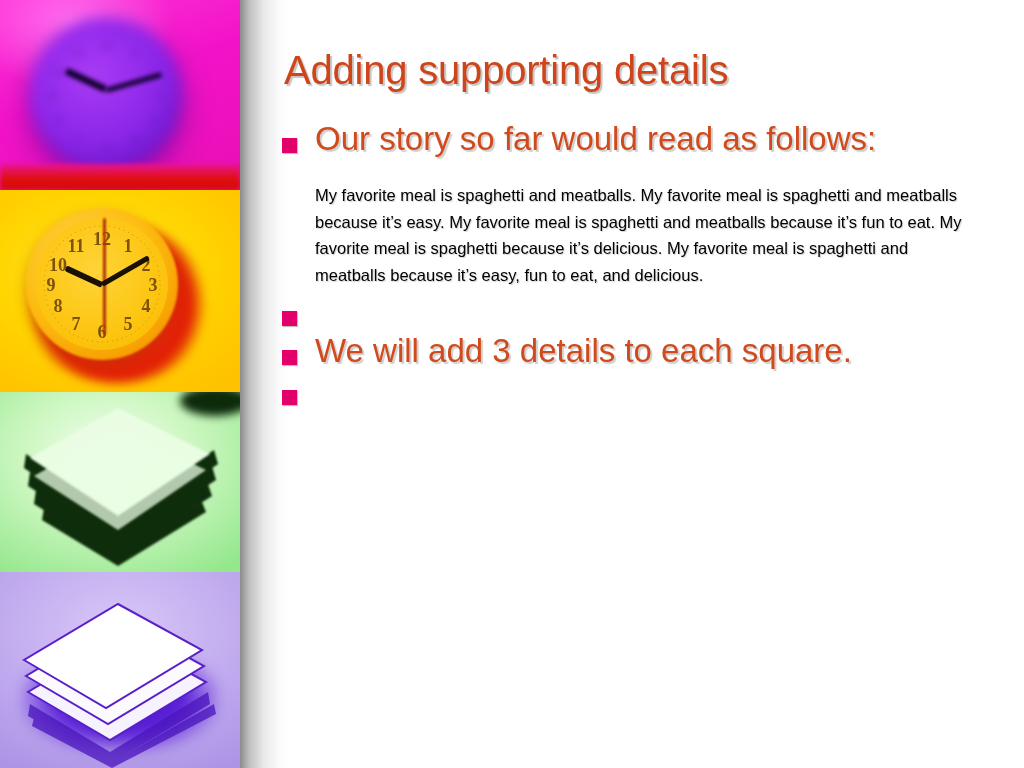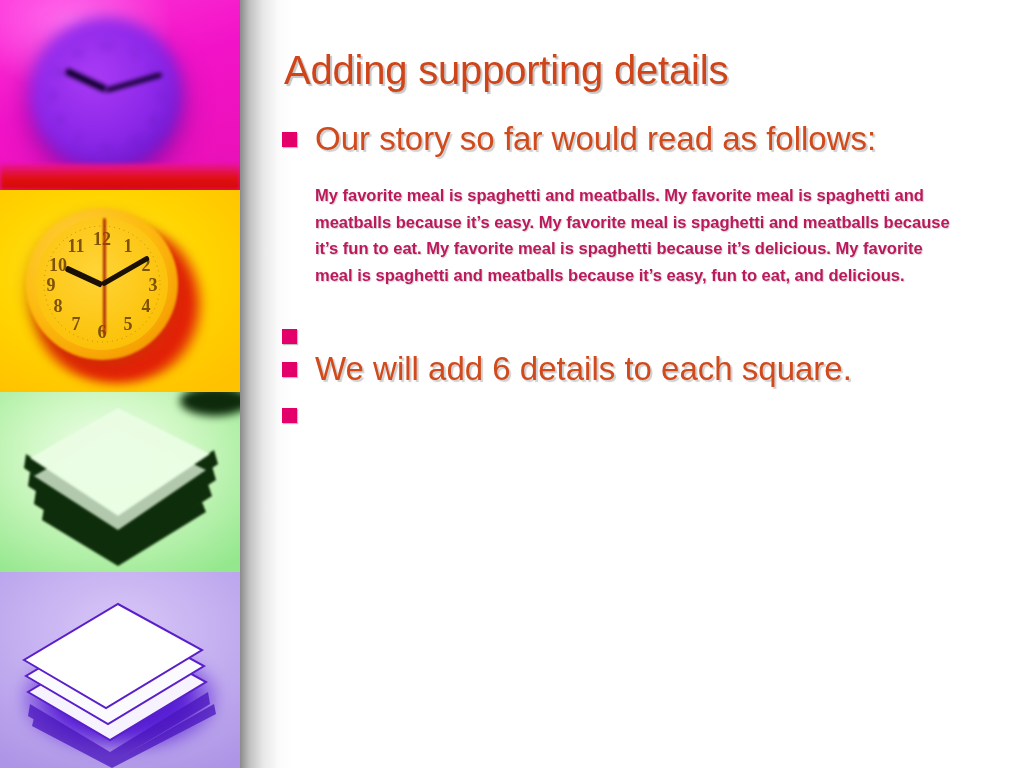--- a/index.html
+++ b/index.html
@@ -170,21 +170,21 @@
   .bullets {
     position: absolute;
     left: 0;
     top: 118px;
     width: 700px;
   }
 
   .bullet-row {
     position: relative;
     display: flex;
-    align-items: flex-start;
+    align-items: center;
     margin-bottom: 4px;
   }
   .bullet-marker {
     flex: 0 0 auto;
     width: 15px;
     height: 15px;
     background: #e3006b;
     margin-top: 14px;
     margin-right: 18px;
     box-shadow: 1px 1px 1px rgba(150,150,150,0.6);
@@ -192,24 +192,24 @@
   .bullet-text {
     color: #d04a1c;
     font-size: 33px;
     line-height: 1.27;
     font-weight: 400;
     text-shadow: 2px 2px 1px rgba(160,160,160,0.5);
     max-width: 610px;
   }
 
   .body-para {
-    margin: 22px 0 26px 33px;
-    color: #be185d;
+    margin: 22px 0 8px 33px;
+    color: #000000;
     font-size: 16.5px;
-    font-weight: 700;
+    font-weight: 400;
     line-height: 1.62;
     width: 648px;
     text-shadow: 1px 1px 1px rgba(165,165,165,0.5);
   }
 
   .clipped { overflow: hidden; }
 </style>
 </head>
 <body>
 
@@ -316,21 +316,21 @@
       </div>
 
       <div class="body-para">My favorite meal is spaghetti and meatballs.  My favorite meal is spaghetti and meatballs because it’s easy.  My favorite meal is spaghetti and meatballs because it’s fun to eat.  My favorite meal is spaghetti because it’s delicious.  My favorite meal is spaghetti and meatballs because it’s easy, fun to eat, and delicious.</div>
 
       <div class="bullet-row">
         <div class="bullet-marker"></div>
       </div>
 
       <div class="bullet-row">
         <div class="bullet-marker"></div>
-        <div class="bullet-text">We will add 6 details to each square.</div>
+        <div class="bullet-text">We will add 3 details to each square.</div>
       </div>
 
       <div class="bullet-row">
         <div class="bullet-marker"></div>
       </div>
 
     </div>
   </div>
 </div>
 

